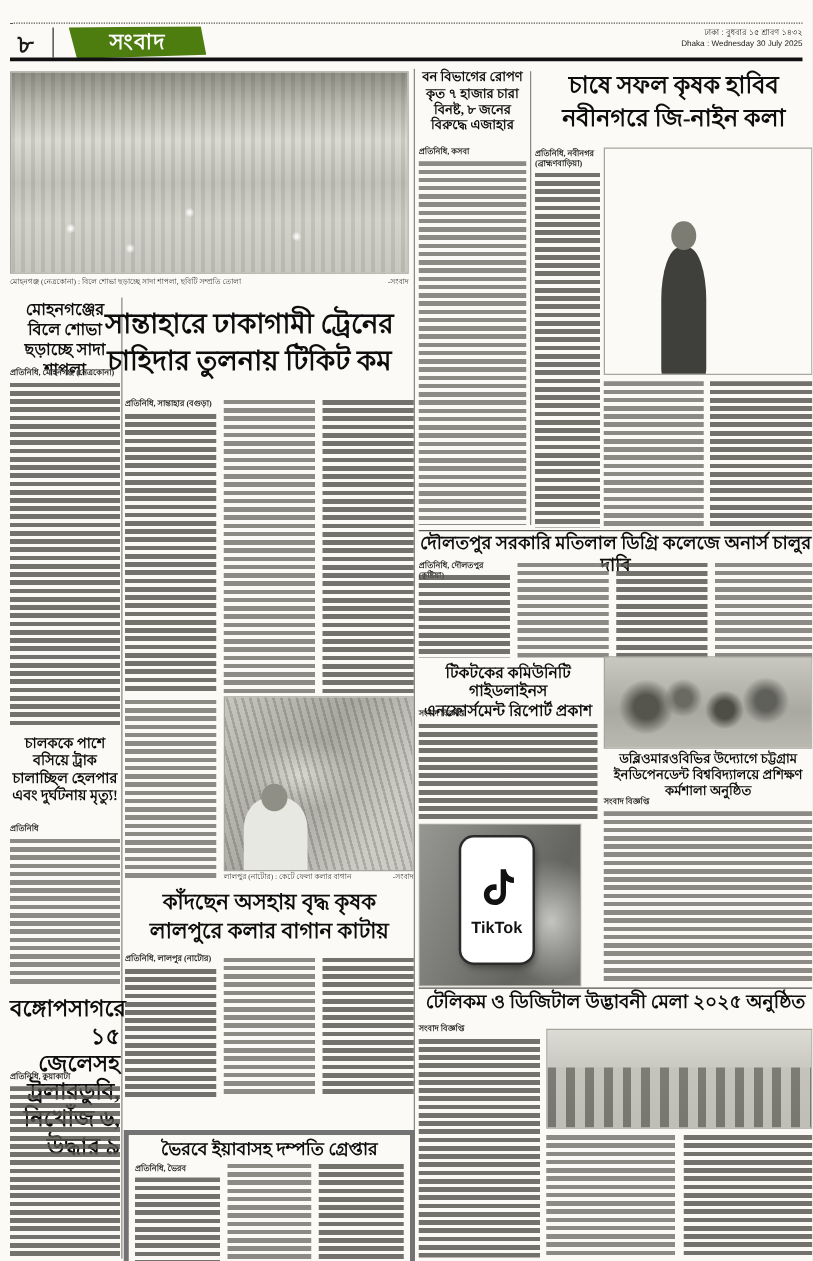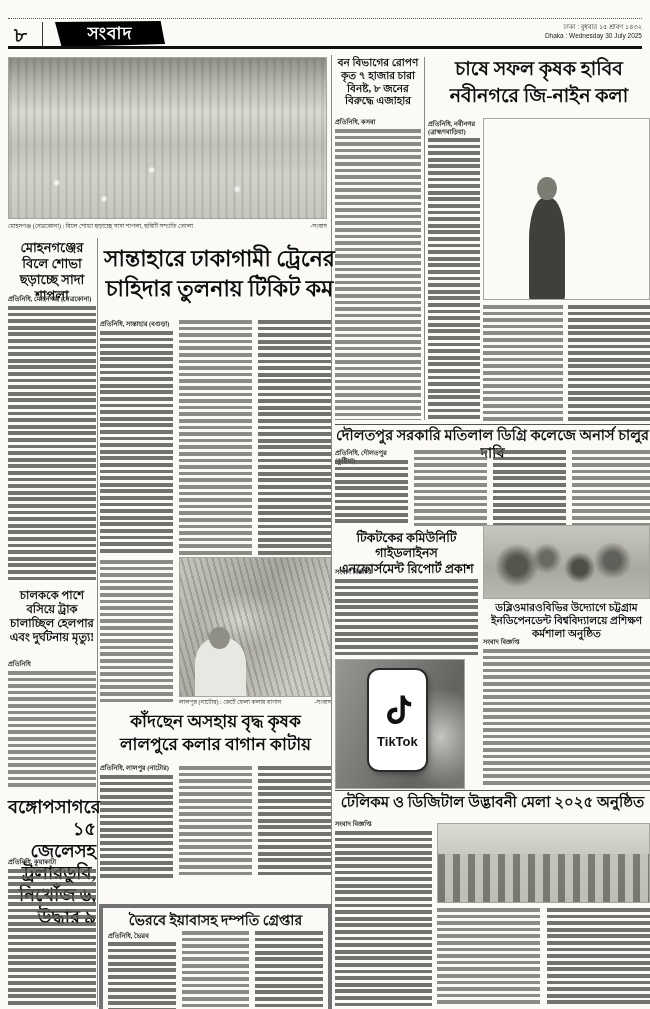--- a/index.html
+++ b/index.html
@@ -40,21 +40,21 @@
   .ph-group{background:linear-gradient(180deg,#dcdcd4 0%,#cbcbc3 35%,#b3b3ab 100%);}
   .ph-group .people{position:absolute;left:0;right:0;bottom:0;height:62%;
      background:repeating-linear-gradient(90deg,#63635b 0 7px,#c2c2ba 7px 15px);opacity:.75;}
   .ph-tiktok{background:
      radial-gradient(ellipse 45% 55% at 82% 60%, #c4c4c0 0%, transparent 70%),
      linear-gradient(115deg,#969692 0%,#636360 70%,#757572 100%);}
   .phone{position:absolute;left:26%;top:8%;width:44%;height:78%;background:#fff;border-radius:10px;
      box-shadow:0 0 0 2px #2b2b2b, 2px 3px 6px rgba(0,0,0,.45);display:flex;flex-direction:column;
      align-items:center;justify-content:center;gap:4px;}
   .tiktok-word{font-family:"Liberation Sans",sans-serif;font-weight:bold;font-size:13px;color:#111;}
-  .masthead{background:#000000;color:#fff;font-weight:bold;font-size:17px;display:flex;align-items:center;
+  .masthead{background:#4d7c0f;color:#fff;font-weight:bold;font-size:17px;display:flex;align-items:center;
      justify-content:center;clip-path:polygon(0 4%,96% 0,100% 88%,6% 100%);letter-spacing:1px;}
   .pageno{font-size:20px;font-weight:bold;}
   .datebox{font-size:6.5px;text-align:right;line-height:1.35;color:#222;font-family:"Liberation Sans",sans-serif;}
   .box{border:4px solid #737373;box-sizing:border-box;margin-top:20px;}
   .fig{position:absolute;border-radius:40% 40% 8% 8%;}
 </style>
 </head>
 <body>
 
 <div class="sheet">
@@ -84,21 +84,21 @@
   <div class="abs hl" style="left:8px;top:588px;width:88px;font-size:11.5px;">চালককে পাশে বসিয়ে ট্রাক চালাচ্ছিল হেলপার এবং দুর্ঘটনায় মৃত্যু!</div>
   <div class="abs byline" style="left:8px;top:660px;width:88px;">প্রতিনিধি</div>
   <div class="abs tl2" style="left:8px;top:671px;width:88px;height:118px;"></div>
 
   <div class="abs hl" style="left:8px;top:797px;width:88px;font-size:18px;text-align:right;">বঙ্গোপসাগরে ১৫ জেলেসহ ট্রলারডুবি, নিখোঁজ ৬, উদ্ধার ৯</div>
   <div class="abs byline" style="left:8px;top:858px;width:88px;">প্রতিনিধি, কুয়াকাটা</div>
   <div class="abs tl" style="left:8px;top:869px;width:88px;height:137px;"></div>
 
   <div class="abs vrule" style="left:331px;top:55px;height:952px;"></div>
 
-  <div class="abs hl" style="left:104px;top:244px;width:231px;font-size:22px;line-height:1.35;">
+  <div class="abs hl" style="left:84px;top:244px;width:231px;font-size:22px;line-height:1.35;">
     <span style="display:block;">সান্তাহারে ঢাকাগামী ট্রেনের</span>
     <span style="display:block;">চাহিদার তুলনায় টিকিট কম</span>
   </div>
   <div class="abs byline" style="left:100px;top:320px;width:73px;">প্রতিনিধি, সান্তাহার (বগুড়া)</div>
   <div class="abs tl" style="left:100px;top:331px;width:73px;height:224px;"></div>
   <div class="abs tl2" style="left:179px;top:320px;width:73px;height:235px;"></div>
   <div class="abs tl" style="left:258px;top:320px;width:73px;height:235px;"></div>
 
   <div class="abs photo ph-garden" style="left:179px;top:557px;width:152px;height:140px;">
     <div class="fig" style="left:10%;bottom:-4%;width:34%;height:46%;background:#e8e8e2;"></div>

